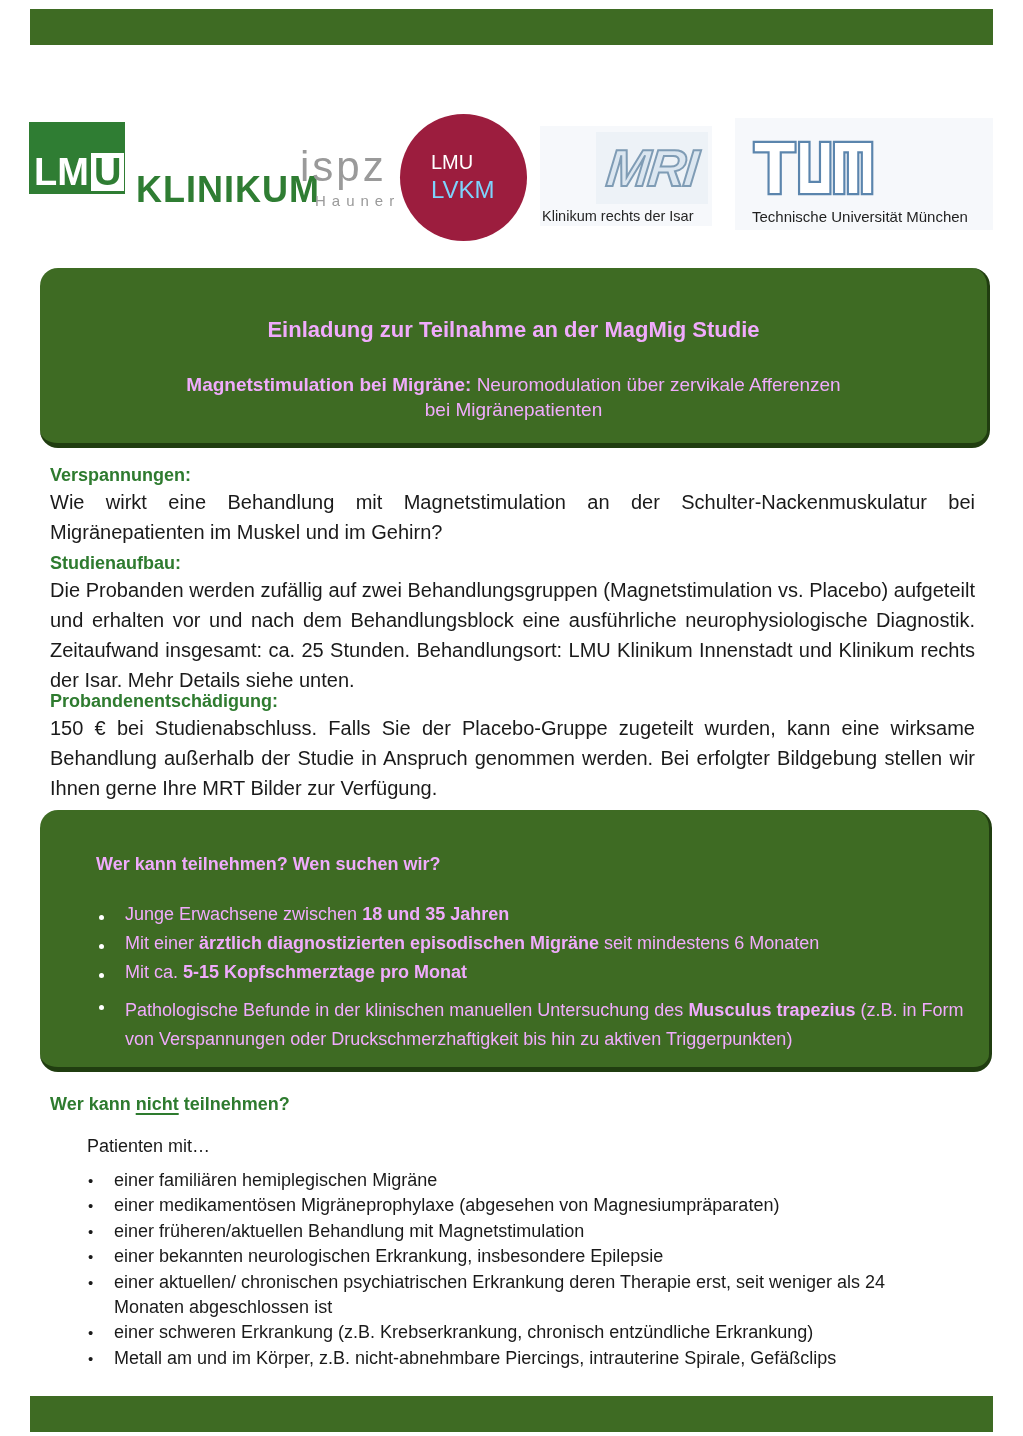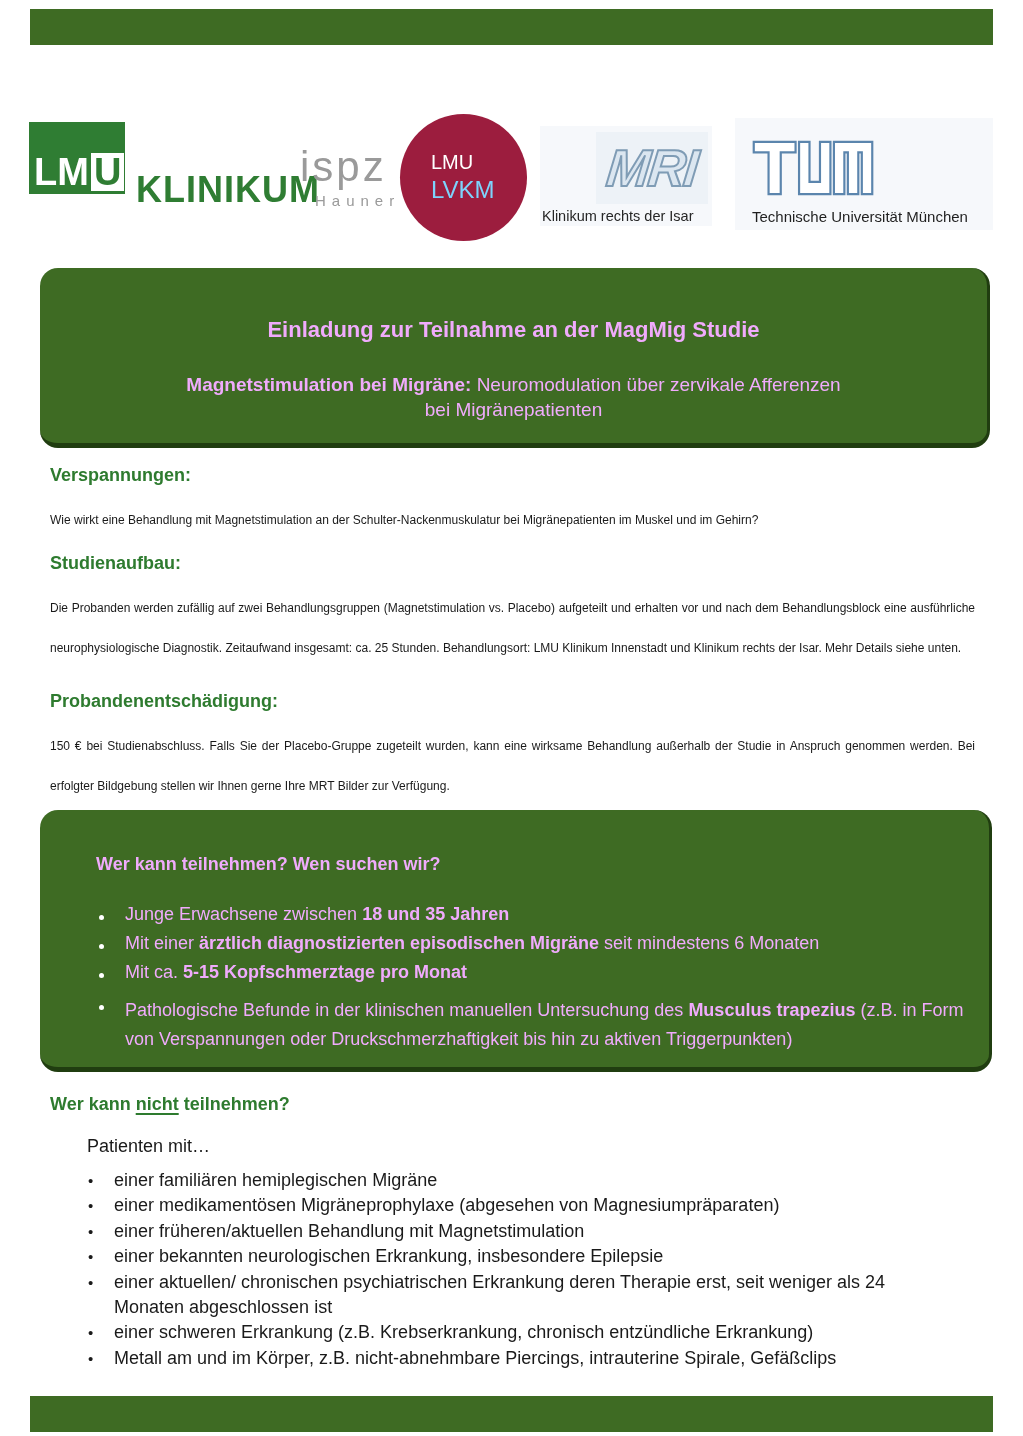--- a/index.html
+++ b/index.html
@@ -62,21 +62,21 @@
   .gi2{top:119px;}
   .gi3{top:148px;}
   .gi4{top:186px;width:878px;}
 
   
   .section{position:absolute;left:50px;width:925px;}
   .sec1{top:464px;}
   .sec2{top:552px;}
   .sec3{top:690px;}
   .sec-h{color:var(--heading-green);font-weight:700;font-size:18px;line-height:22px;}
-  .sec-b{font-size:12px;line-height:40px;text-align:justify;margin-top:14px;}
+  .sec-b{font-size:20px;line-height:30px;text-align:justify;margin-top:1px;}
 
   .excl-h{position:absolute;left:50px;top:1094px;font-size:18px;font-weight:700;color:var(--heading-green);}
   .excl-h .u{text-decoration:underline;text-decoration-thickness:2px;text-underline-offset:3px;}
   .excl-intro{position:absolute;left:50px;top:1136px;font-size:18px;margin-left:37px;}
   .excl-list{position:absolute;left:86px;top:1168px;width:858px;list-style:none;}
   .excl-list li{position:relative;padding-left:28px;font-size:18px;line-height:25.4px;}
   .excl-list li .dot{position:absolute;left:2px;top:0;font-size:15px;}
 </style>
 </head>
 <body>

